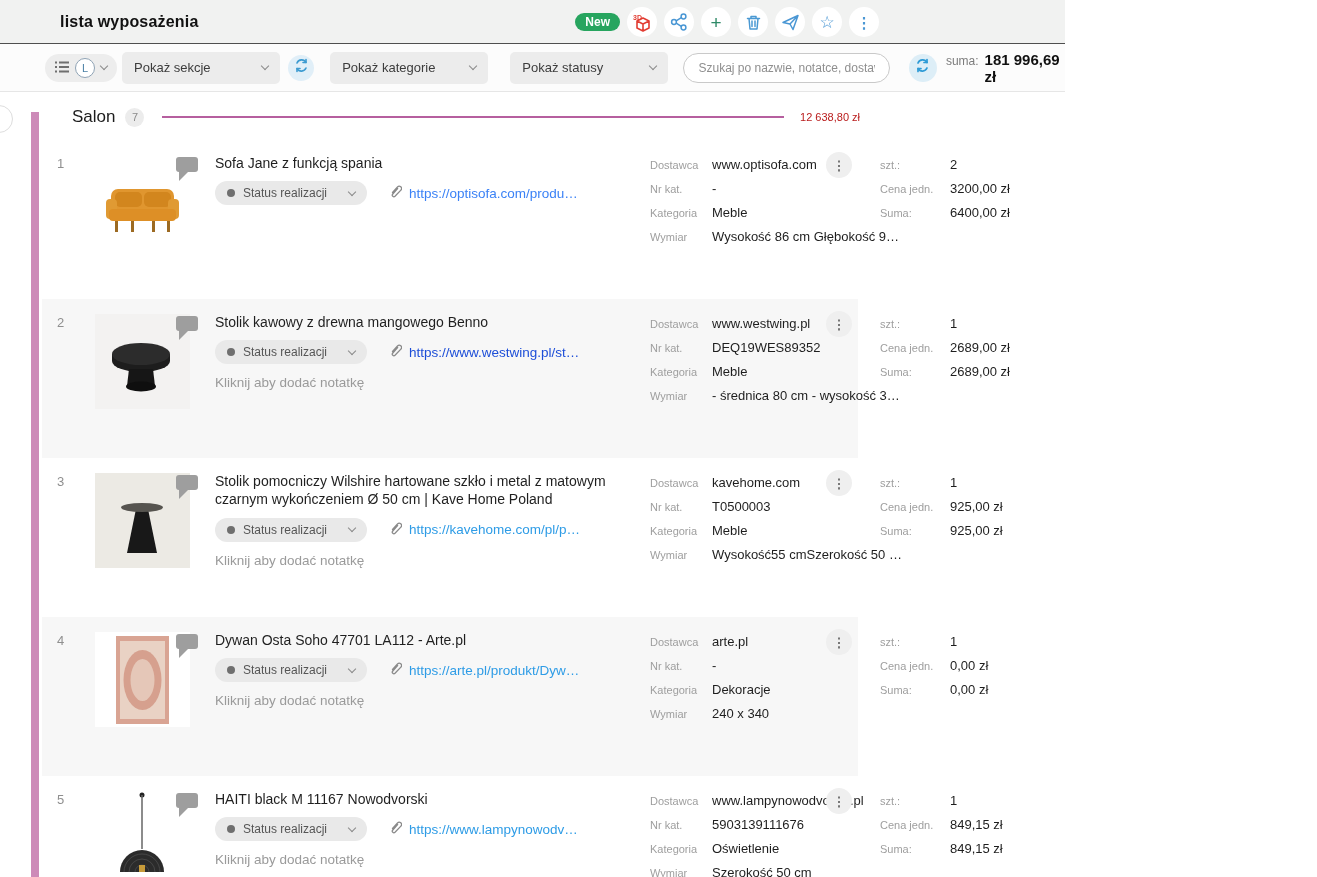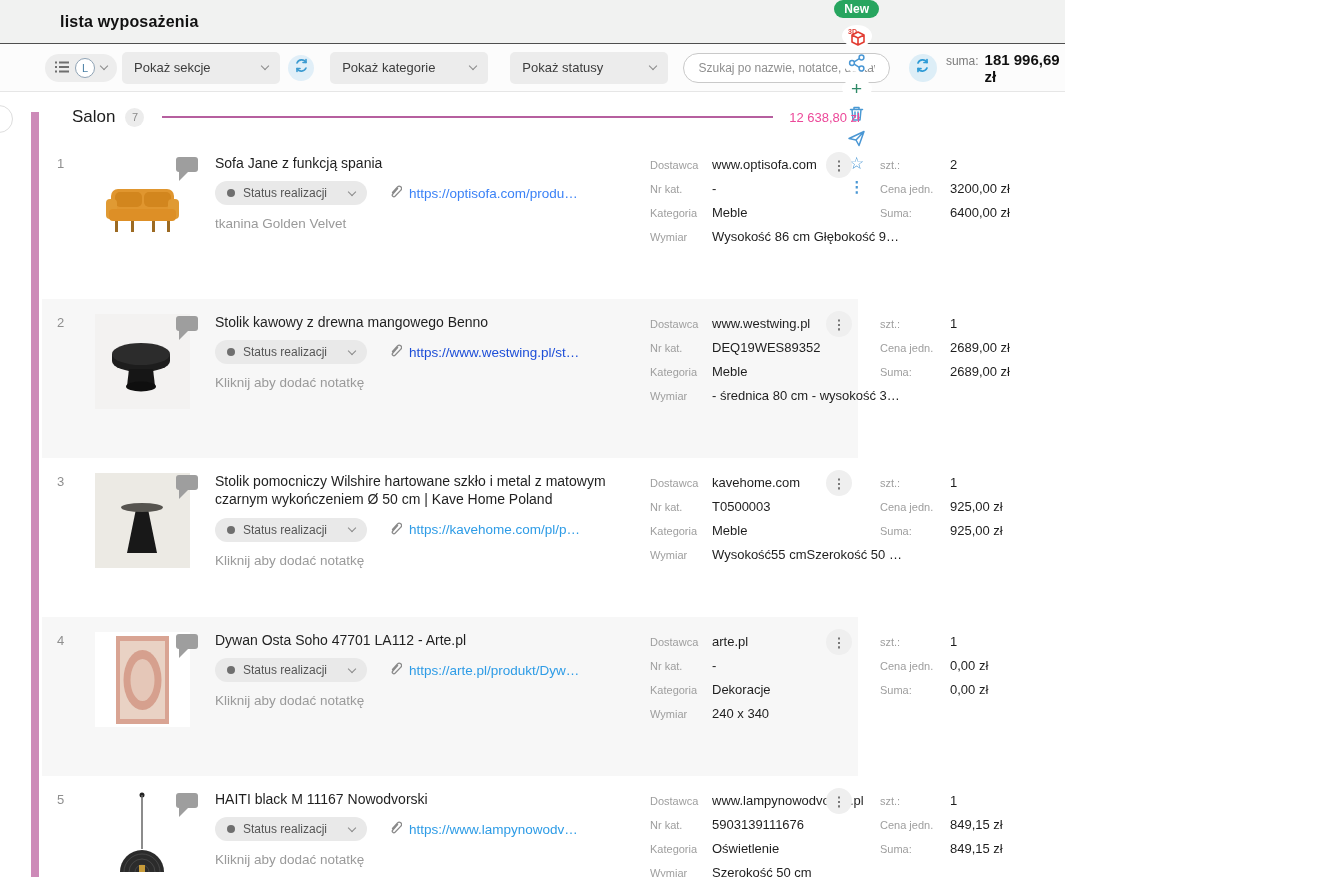--- a/index.html
+++ b/index.html
@@ -4,21 +4,21 @@
 <style>
   * { margin:0; padding:0; box-sizing:border-box; }
   html,body { width:1317px; height:877px; overflow:hidden; background:#fff;
     font-family:"Liberation Sans", sans-serif; color:#222; }
   .app { position:relative; width:1065px; height:877px; overflow:hidden; }
 
   
   .topbar { position:relative; height:44px; background:#f1f2f1; border-bottom:1px solid #4f4f4f;
     display:flex; align-items:center; }
   .topbar h1 { margin-left:60px; font-size:16px; font-weight:bold; color:#111; letter-spacing:.2px; }
-  .actions { position:absolute; right:186px; top:0; height:44px; display:flex; align-items:center; gap:7px;flex-direction:column; }
+  .actions { position:absolute; right:186px; top:0; height:44px; display:flex; align-items:center; gap:7px; }
   .newpill { background:#27a55f; color:#fff; font-size:12px; font-weight:bold;
     padding:3px 10px; border-radius:11px; line-height:1; }
   .cbtn { width:30px; height:30px; border-radius:50%; background:#fff; display:flex;
     align-items:center; justify-content:center; cursor:pointer; }
   .cbtn svg { display:block; }
   .glyph-star { color:#4a97d4; font-size:17px; line-height:1; }
   .glyph-dots { color:#4a97d4; font-size:15px; font-weight:bold; line-height:1; letter-spacing:0; }
   .glyph-plus { color:#2f8a68; font-size:19px; line-height:1; font-weight:400; }
 
   
@@ -46,21 +46,21 @@
   
   .content { position:relative; height:785px; }
   .sectionbar { position:absolute; left:31px; top:10px; bottom:0; width:8px; background:#cd8ab8; }
   .handle { position:absolute; left:-15px; top:3px; width:28px; height:28px; border:1px solid #ddd;
     border-radius:50%; background:#fff; }
   .sectionhead { display:flex; align-items:center; height:30px; margin:10px 205px 0 72px; }
   .sectionname { font-size:17px; font-weight:500; color:#1c1c1c; }
   .sectioncount { width:19px; height:19px; border-radius:50%; background:#ececec; color:#8a8a8a;
     font-size:11px; display:flex; align-items:center; justify-content:center; margin-left:10px; }
   .sectionline { flex:1; height:2px; background:#b65f9f; margin:0 16px 0 18px; }
-  .sectiontotal { font-size:13px; color:#ec4899; white-space:nowrap; }
+  .sectiontotal { font-size:11px; color:#b91c1c; white-space:nowrap; }
 
   .rows { margin:8px 207px 0 42px; }
   .row { position:relative; height:159px; }
   .row:nth-child(even) { background:#f7f7f7; }
   .rownum { position:absolute; left:15px; top:16px; font-size:13px; color:#8f8f8f; }
   .thumb { position:absolute; left:53px; top:15px; width:95px; height:95px; overflow:hidden; }
   .thumb svg { width:95px; height:95px; display:block; }
   .bubble { position:absolute; left:134px; top:17px; width:22px; height:15px; background:#9e9e9e;
     border-radius:3px; }
   .bubble::after { content:""; position:absolute; left:3px; top:14px; border:5px solid transparent;
@@ -234,21 +234,20 @@
         </div>
         <div class="linkwrap">
           <span>
             <svg width="13" height="14" viewBox="0 0 13 14">
                     <path d="M3.5 8.5 L8.5 3 a2.3 2.3 0 0 1 3.4 3.1 L6 12.3 a1.6 1.6 0 0 1 -2.4 -2.1 L8.6 4.6" fill="none" stroke="#8a8a8a" stroke-width="1.3" stroke-linecap="round"></path>
                   </svg>
           </span>
           <a class="itemlink" href="#" style="color: #3b82f6;">https://optisofa.com/produ…</a>
         </div>
       </div>
-      <div class="note">tkanina Golden Velvet</div>
     </div>
 
     <div class="details">
       <span class="flabel">Dostawca</span>
       <span class="fvalue">www.optisofa.com</span>
       <span class="flabel">Nr kat.</span>
       <span class="fvalue">-</span>
       <span class="flabel">Kategoria</span>
       <span class="fvalue">Meble</span>
       <span class="flabel">Wymiar</span>

